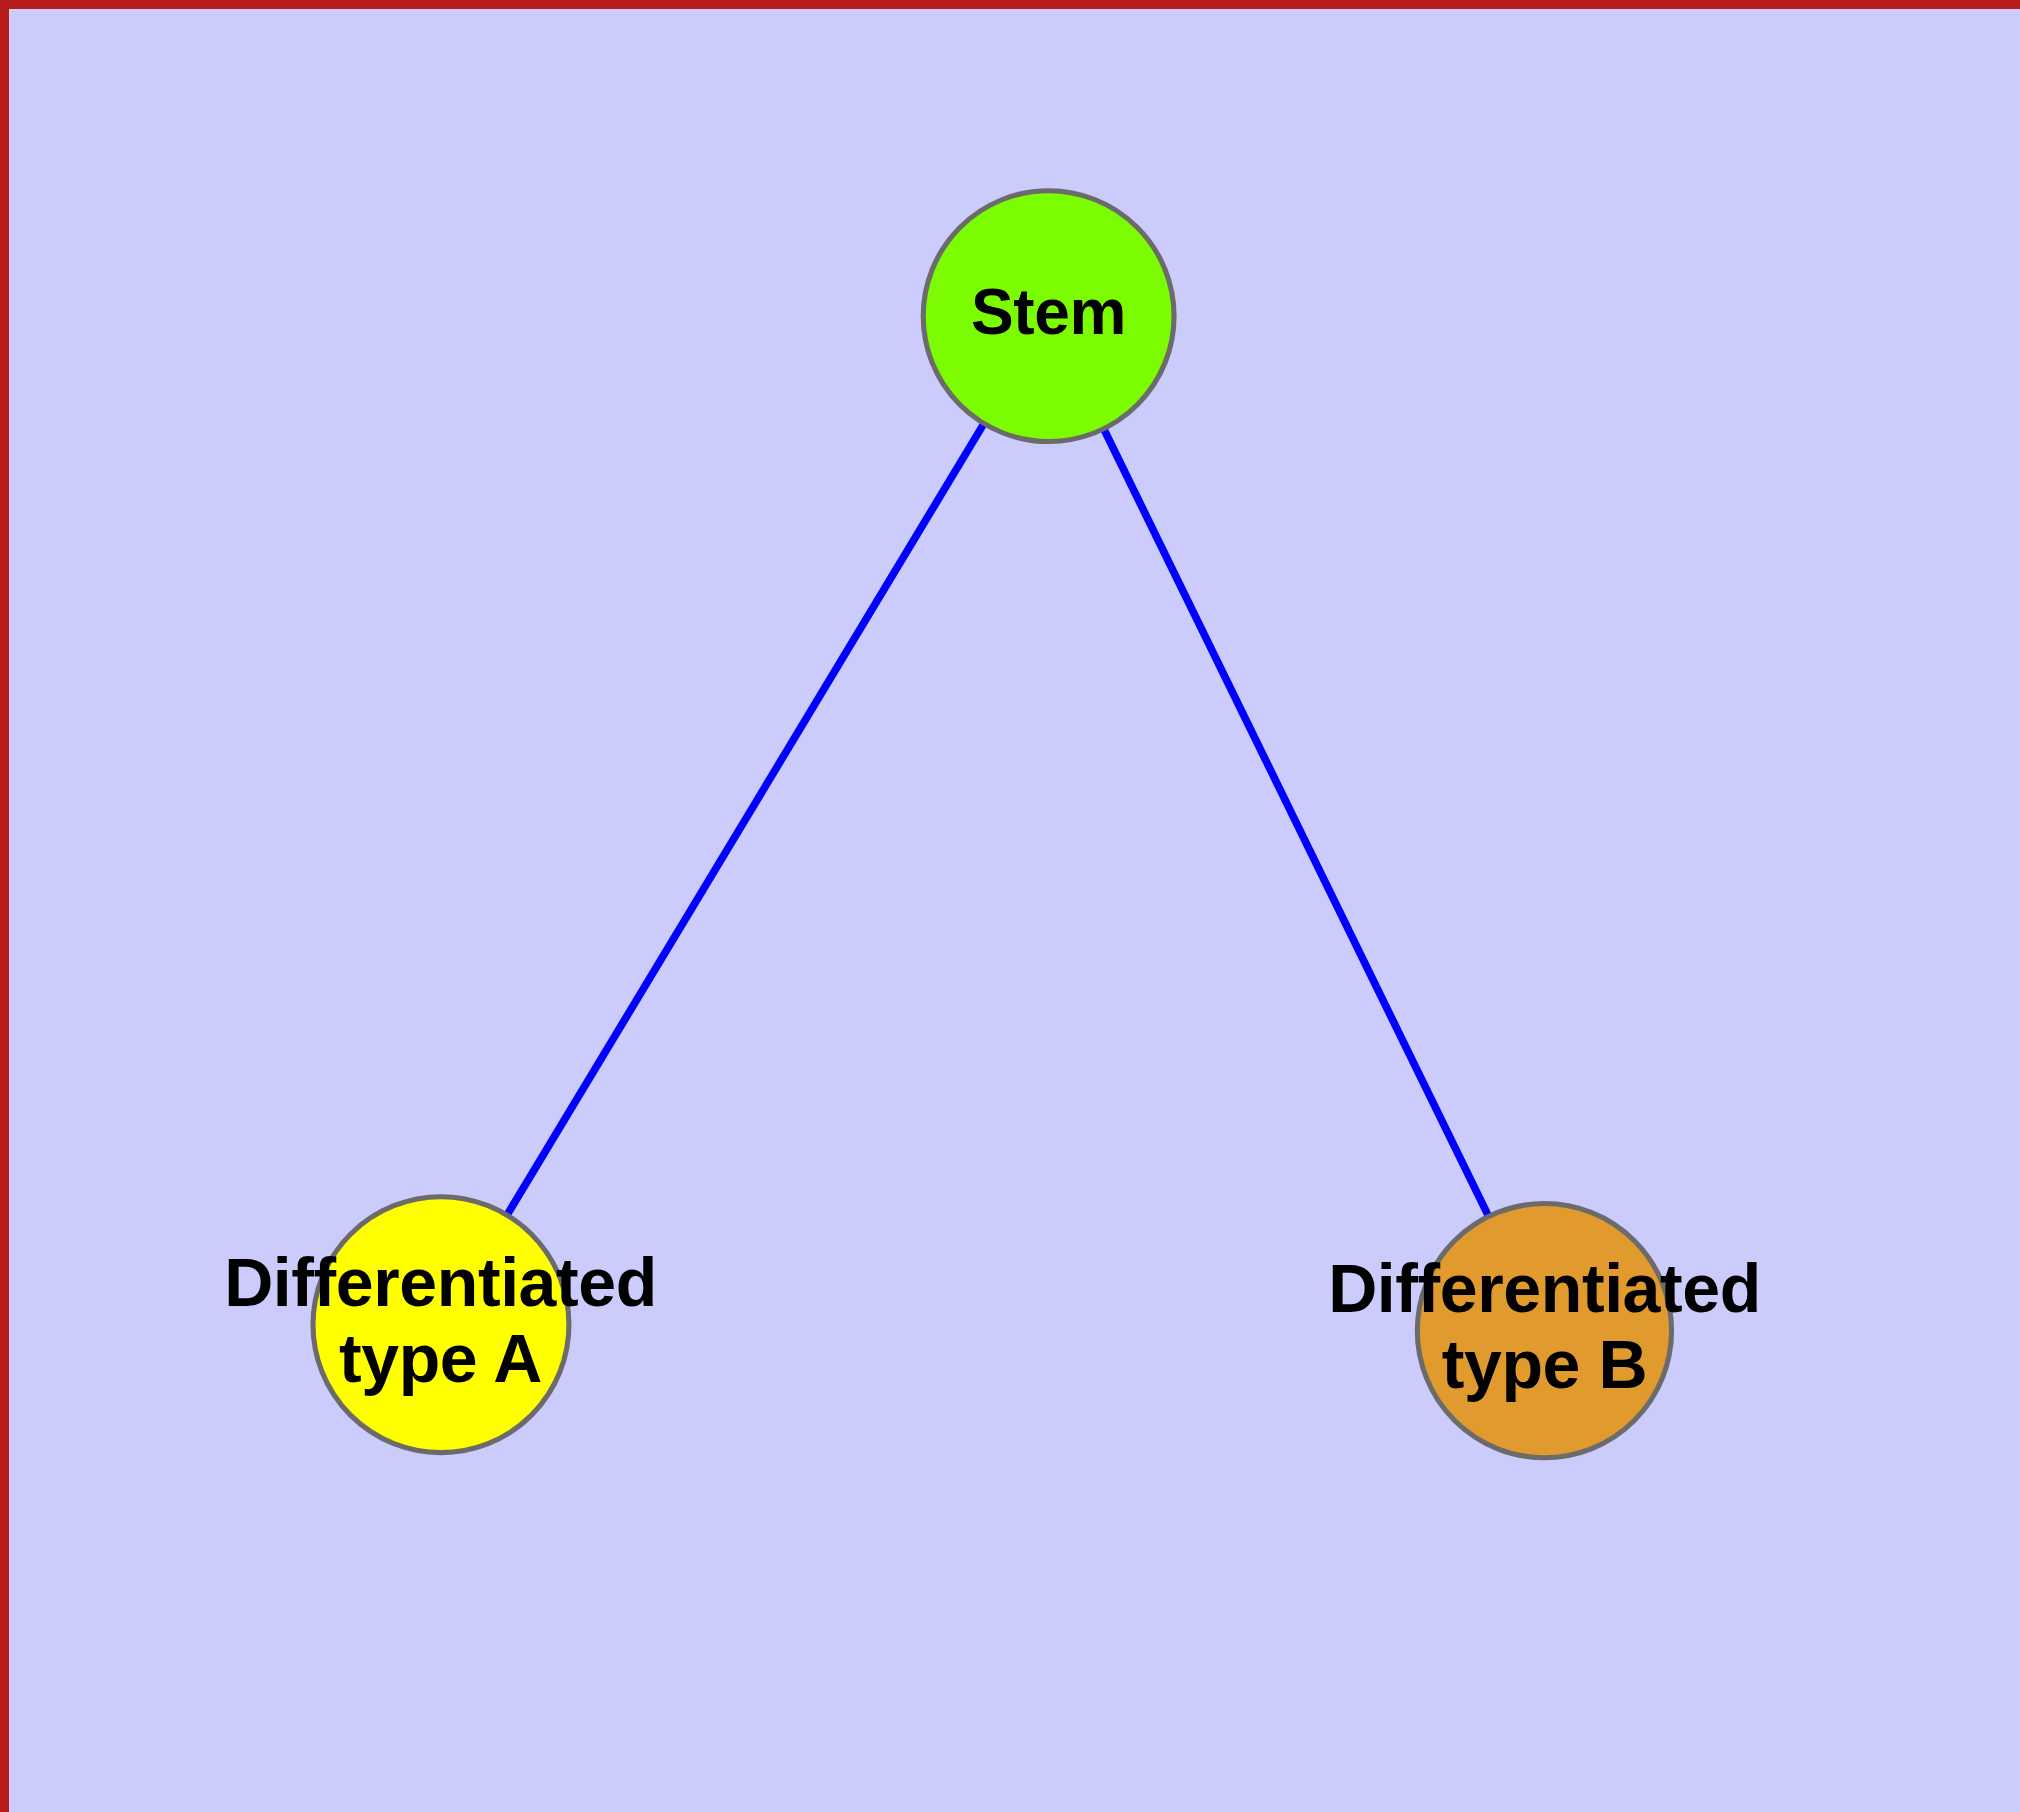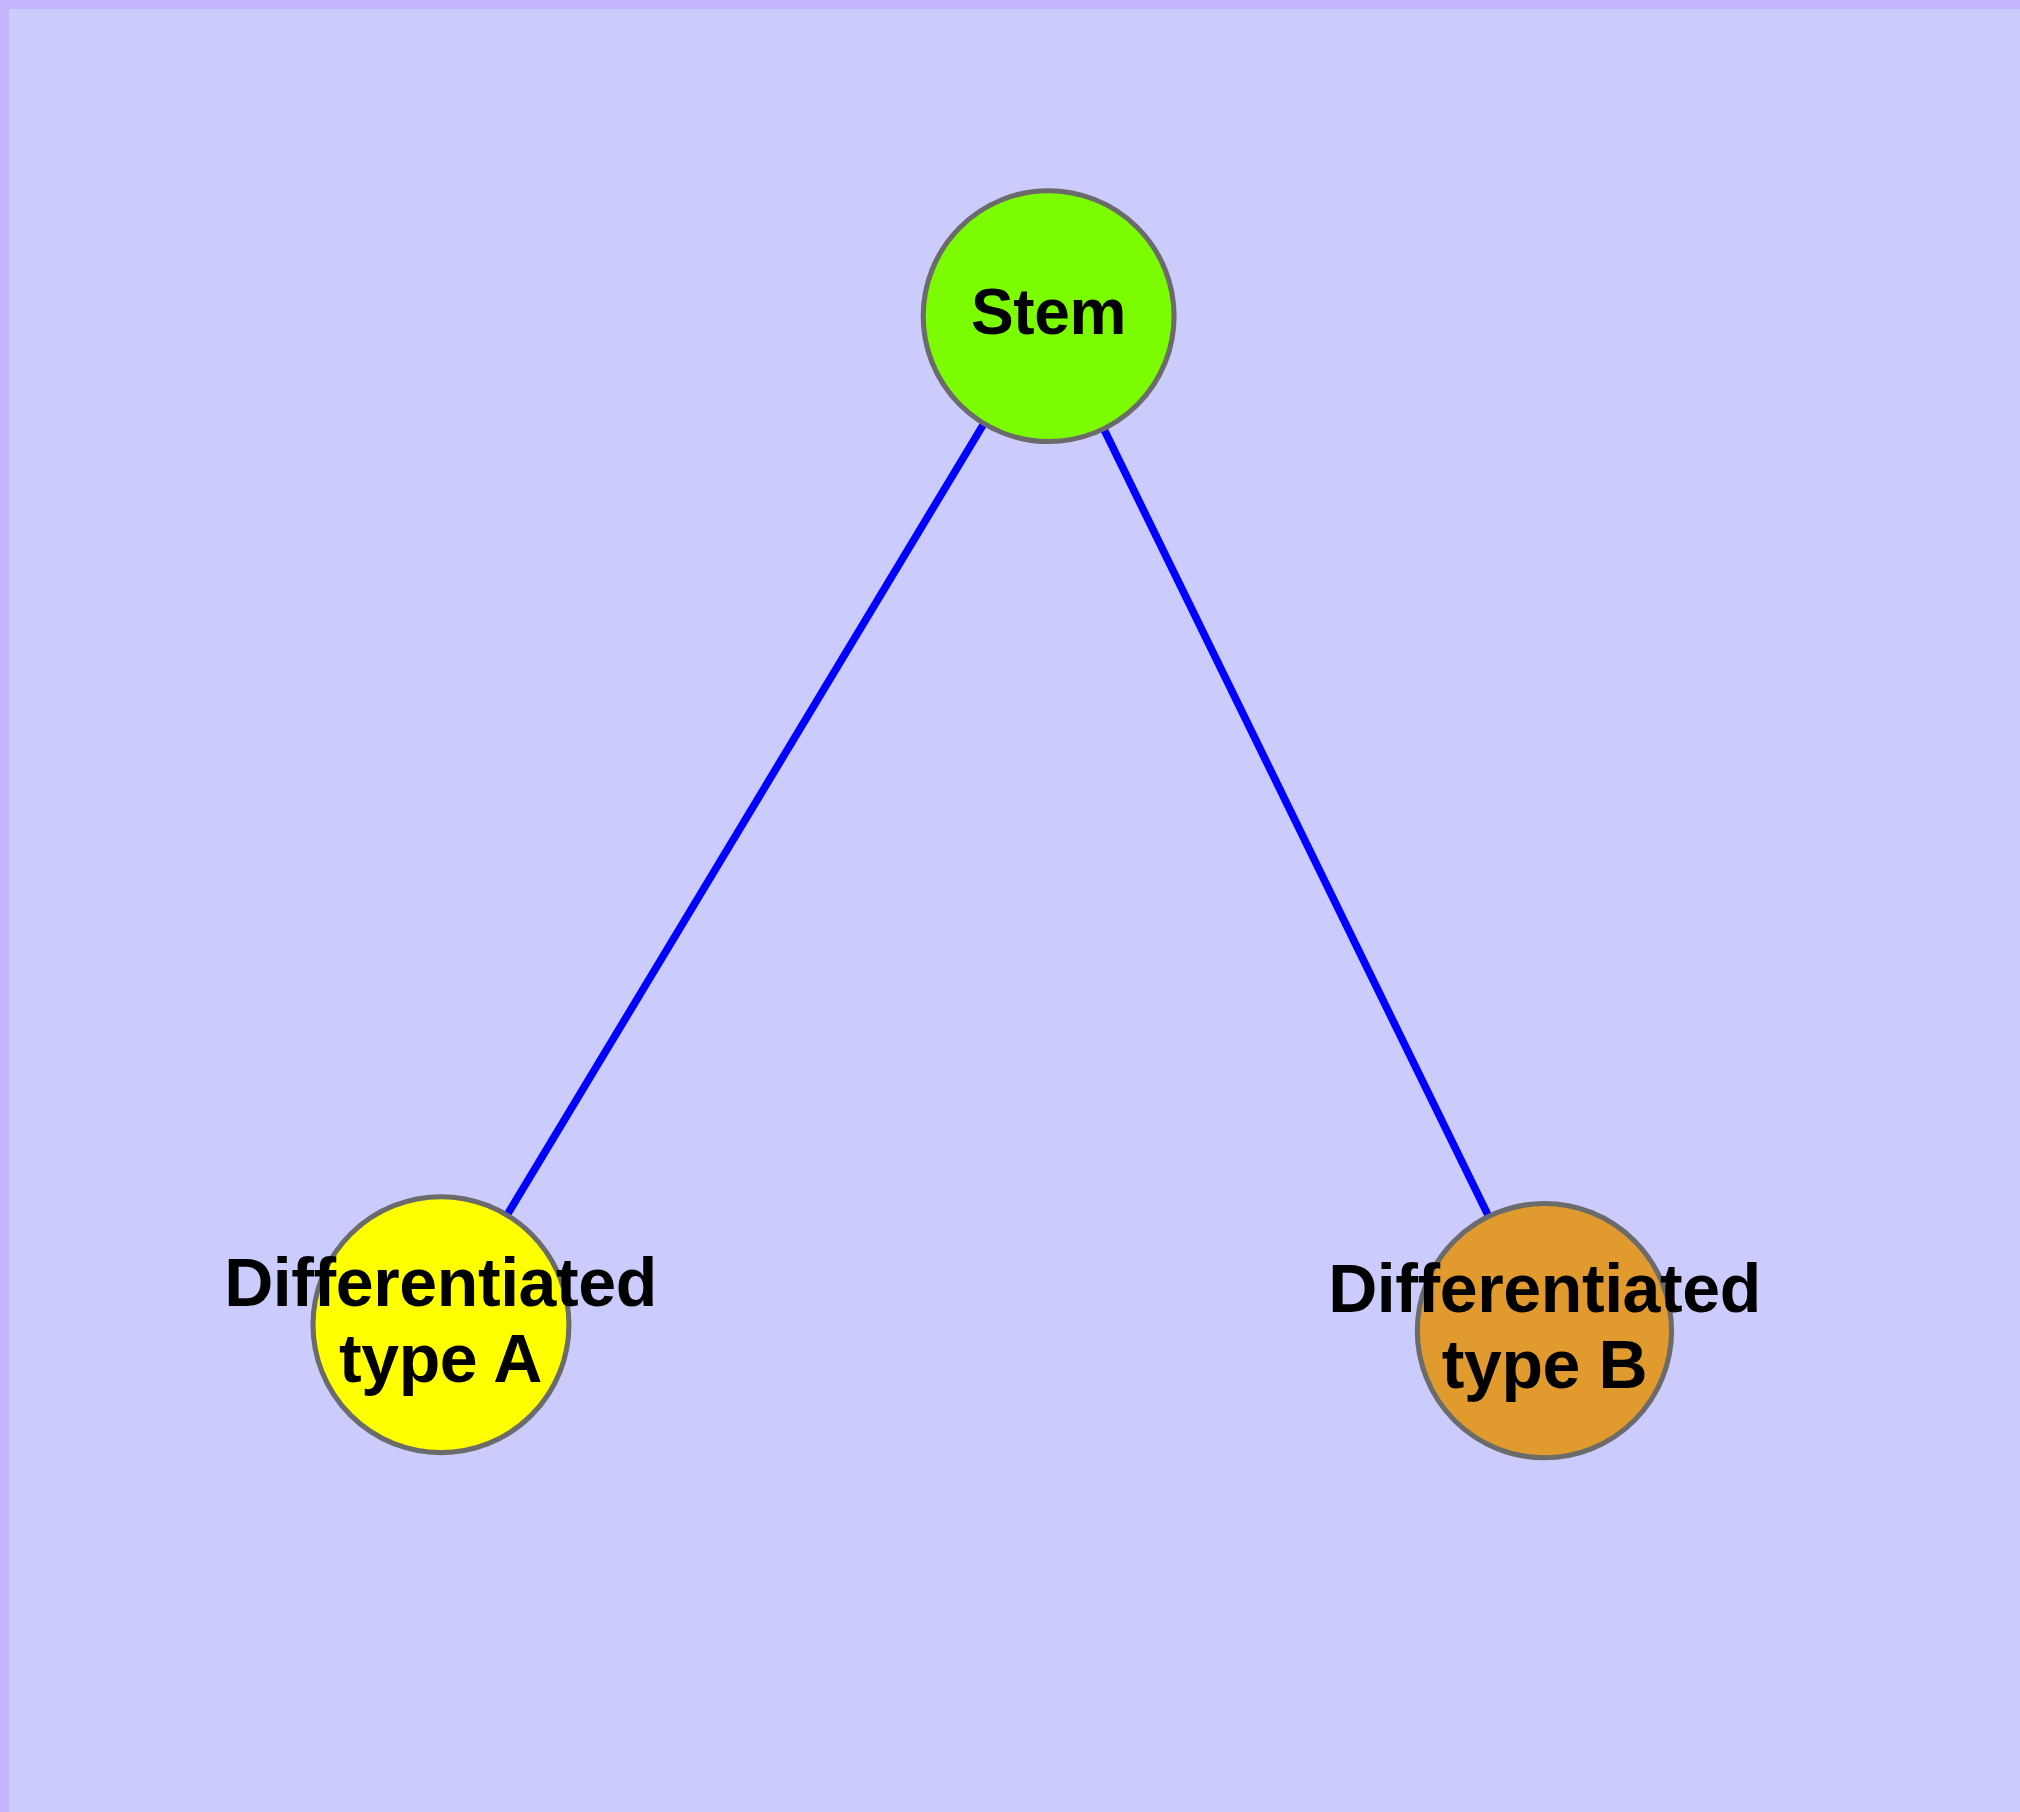--- a/index.html
+++ b/index.html
@@ -5,21 +5,21 @@
 <style>
   html, body {
     margin: 0;
     padding: 0;
     background: #ffffff;
   }
   #canvas {
     position: relative;
     width: 2021px;
     height: 1812px;
-    background: #c4b5fd;
+    background: #b91c1c;
     overflow: hidden;
     font-family: "Liberation Sans", "DejaVu Sans", sans-serif;
   }
   #plot-area {
     position: absolute;
     left: 8.5px;
     top: 8.5px;
     width: 2012px;
     height: 1804px;
     background: #ccccfc;

